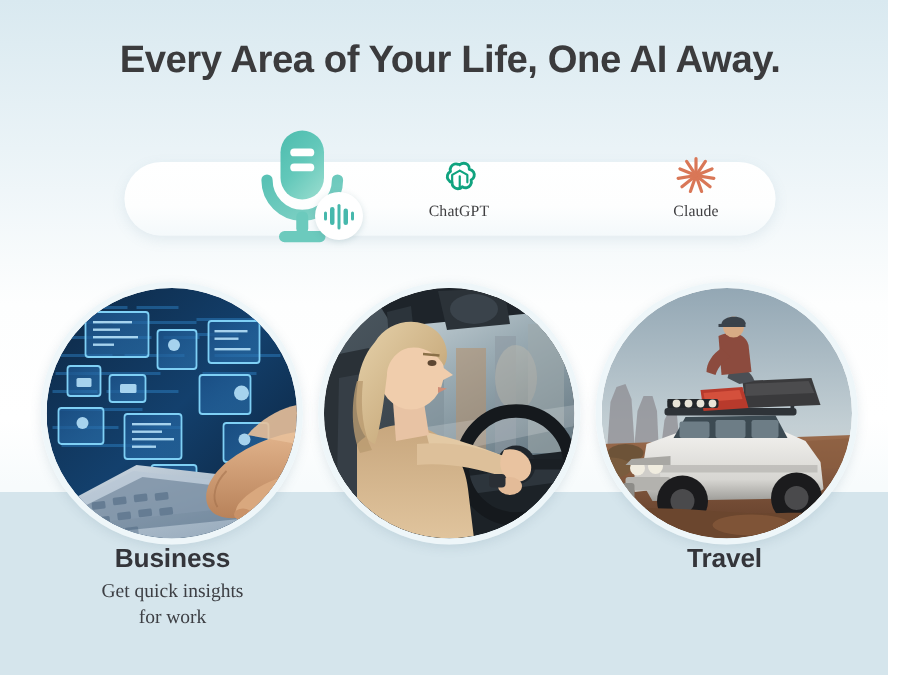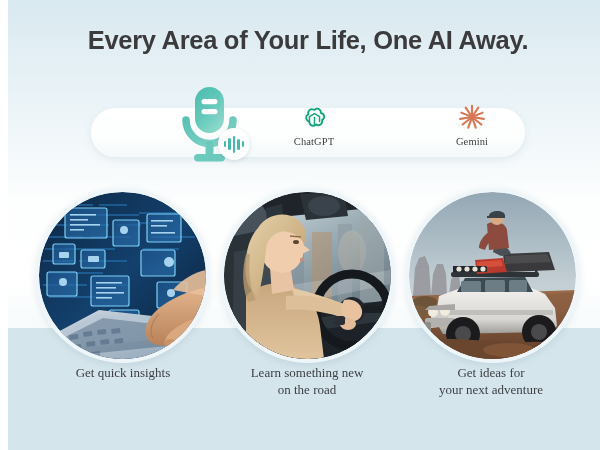--- a/index.html
+++ b/index.html
@@ -12,21 +12,20 @@
     overflow: hidden;
     font-family: "Liberation Sans", sans-serif;
     background: #ffffff;
   }
   .stage {
     position: relative;
     width: 592px;
     height: 450px;
     overflow: hidden;
     background: linear-gradient(180deg, #d9e9f0 0%, #eaf3f7 22%, #fdfefe 45%, #ffffff 62%, #f7fbfc 72%);
-    margin-left: 8px;
   }
   .bottom-band {
     position: absolute;
     left: 0;
     top: 328px;
     width: 600px;
     height: 122px;
     background: #d5e5ec;
   }
 
@@ -229,21 +228,21 @@
             <line x1="24" y1="24" x2="39" y2="36"></line>
             <line x1="24" y1="24" x2="30" y2="41"></line>
             <line x1="24" y1="24" x2="18" y2="41"></line>
             <line x1="24" y1="24" x2="9" y2="36"></line>
             <line x1="24" y1="24" x2="5" y2="27"></line>
             <line x1="24" y1="24" x2="7" y2="17"></line>
             <line x1="24" y1="24" x2="14" y2="9"></line>
           </g>
         </svg>
       </div>
-      <div class="logo-label">Gemini</div>
+      <div class="logo-label">Claude</div>
     </div>
 
   </div>
 
   <div class="circle" id="circle-business">
     <div class="circle-inner">
       <svg width="167" height="167" viewBox="0 0 167 167" xmlns="http://www.w3.org/2000/svg">
         <defs>
           <linearGradient id="bizBg" x1="0" y1="0" x2="1" y2="1">
             <stop offset="0%" stop-color="#0c2340"></stop>
@@ -526,32 +525,27 @@
         <circle cx="130" cy="140" r="17" fill="#1b1b1d"></circle>
         <circle cx="130" cy="140" r="8" fill="#4a4a4c"></circle>
 
         <path d="M0 150 C40 142 80 152 120 150 C140 149 158 152 167 150 L167 167 L0 167 Z" fill="#6b462e"></path>
         <ellipse cx="100" cy="158" rx="26" ry="7" fill="#84583a" opacity="0.8"></ellipse>
       </svg>
     </div>
   </div>
 
   <div class="caption" id="caption-business">
+    <div class="cap-title">Business</div>
     <div class="cap-sub">
       <div>Get quick insights</div>
+      <div>for work</div>
     </div>
   </div>
 
   <div class="caption" id="caption-commuting">
-    <div class="cap-sub">
-      <div>Learn something new</div>
-      <div>on the road</div>
-    </div>
   </div>
 
   <div class="caption" id="caption-travel">
-    <div class="cap-sub">
-      <div>Get ideas for</div>
-      <div>your next adventure</div>
-    </div>
+    <div class="cap-title">Travel</div>
   </div>
 
 </div>
 
 </body></html>

